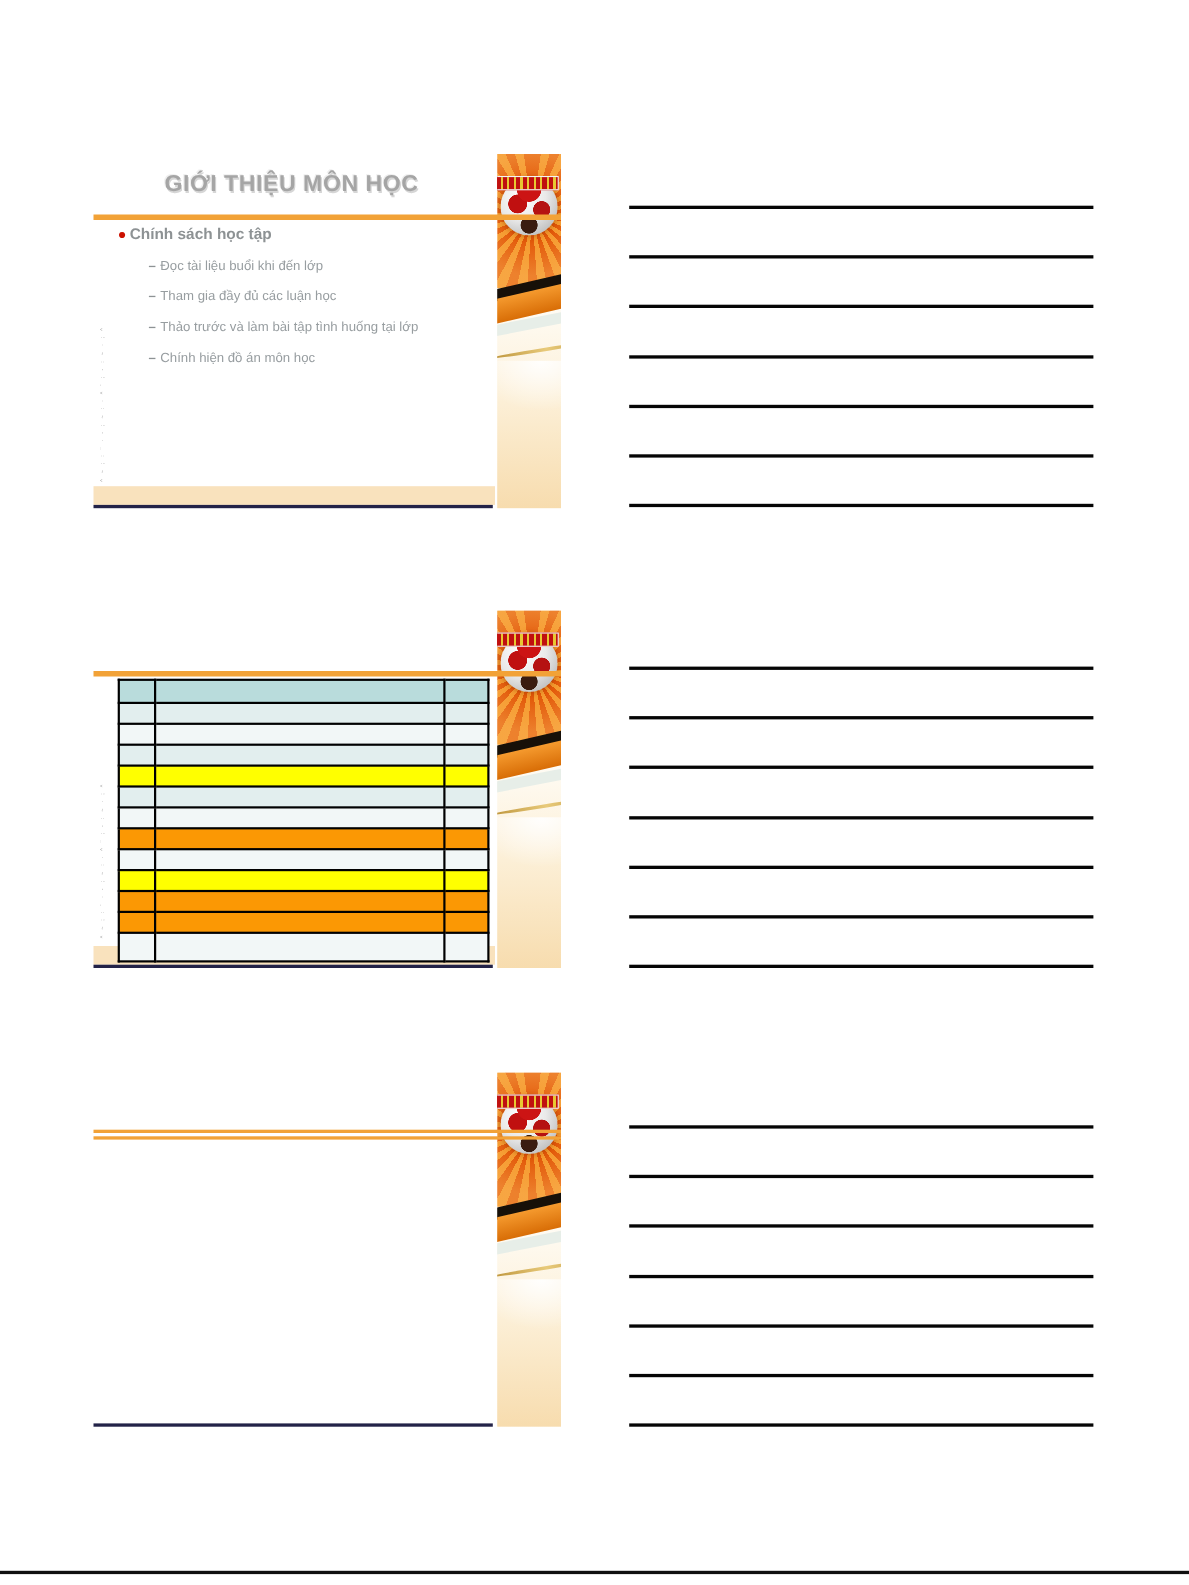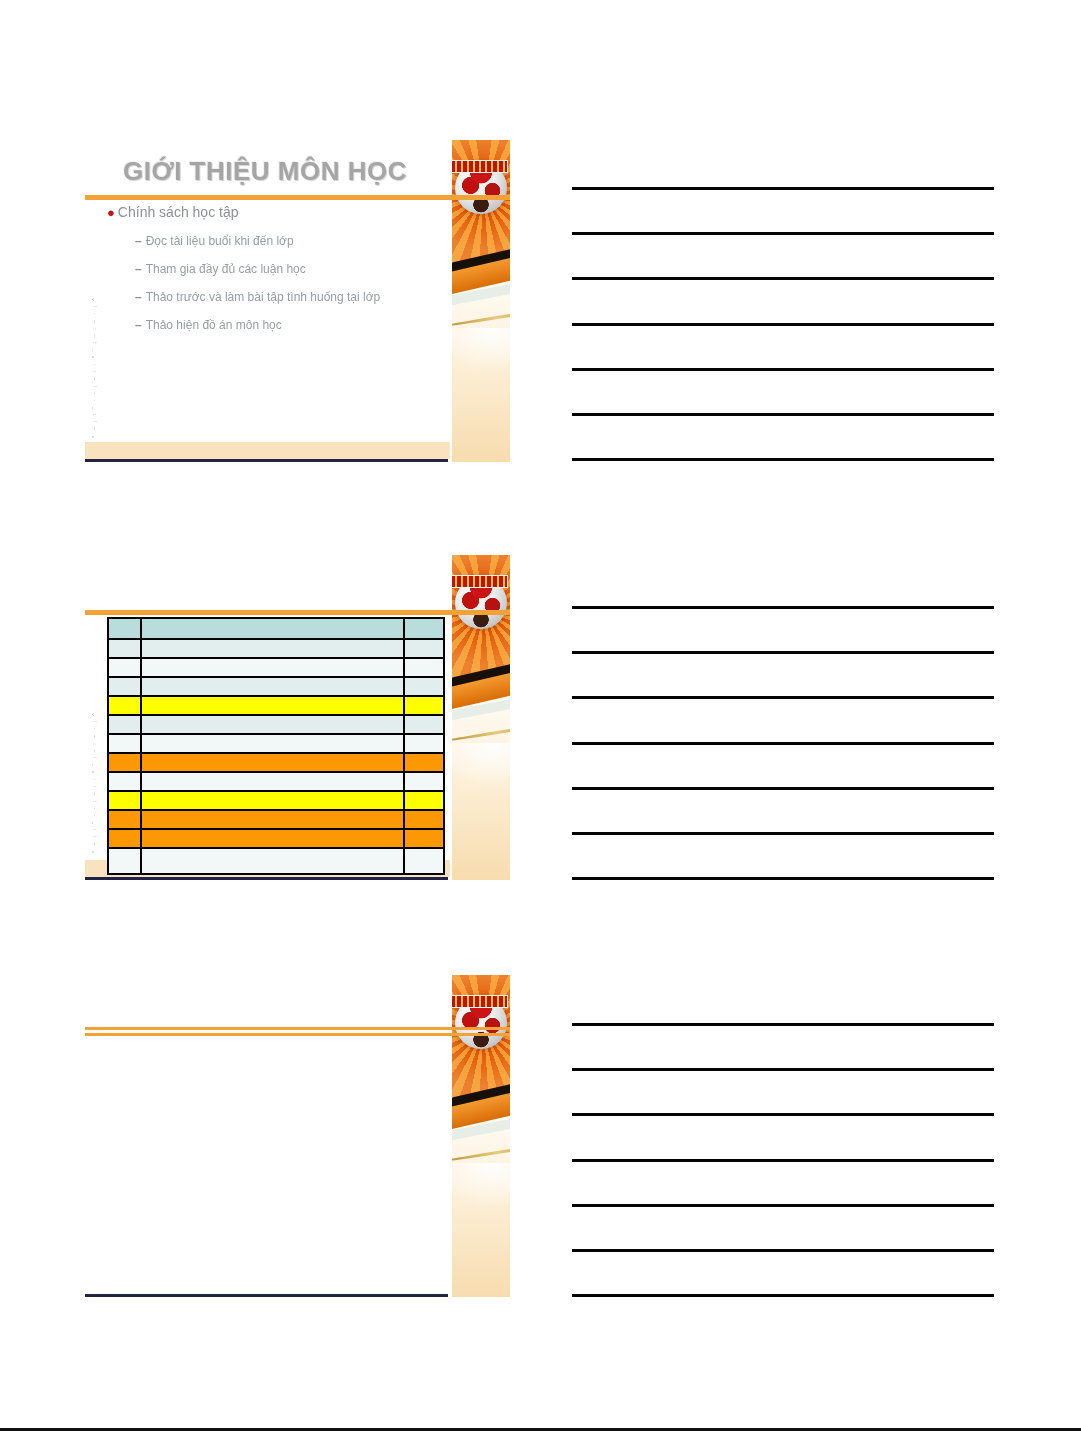--- a/index.html
+++ b/index.html
@@ -8,36 +8,36 @@
     font-family:"Liberation Sans", sans-serif;overflow:hidden;
   }
   
   .slide{position:absolute;left:85px;width:425px;background:#ffffff;}
   #slide1{top:140px;height:322px;}
   #slide2{top:555px;height:325px;}
   #slide3{top:975px;height:322px;}
   .white-area{position:absolute;left:0;top:0;width:365px;height:100%;background:#fff;}
   .slide-title{
     position:absolute;top:16px;left:0;width:360px;text-align:center;
-    font-size:26px;font-weight:700;letter-spacing:.5px;color:#a5a5a5;
+    font-size:21px;font-weight:700;letter-spacing:.5px;color:#a5a5a5;
     text-shadow:1px 1px 0 #d6d6d6,-1px -1px 0 #efefef;white-space:nowrap;
   }
   .title-rule{position:absolute;top:55px;left:0;width:425px;height:5px;background:#f2a237;z-index:6;}
   .title-rule.double{top:52px;height:9px;background:transparent;border-top:3px solid #f2a237;border-bottom:3px solid #f2a237;box-sizing:border-box;}
   .cream-band{position:absolute;left:0;bottom:3px;width:365px;height:17px;background:#f9e2bd;z-index:1;}
   .navy-rule{position:absolute;left:0;bottom:0;width:363px;height:3px;background:#232348;z-index:7;}
   
   .vertical-caption{
     position:absolute;left:6px;top:88px;height:210px;
     writing-mode:vertical-rl;transform:rotate(180deg);
     font-size:5px;letter-spacing:2px;color:#9a9a9a;z-index:3;
   }
   
   .bullets{position:absolute;left:22px;top:58px;width:335px;z-index:2;}
-  .b1{font-size:14px;color:#8d9294;font-weight:400;margin:6px 0 14px 0;}
+  .b1{font-size:14px;color:#8d9294;font-weight:700;margin:6px 0 14px 0;}
   .b1 .dot{color:#cc1100;font-size:13px;margin-right:3px;}
   .b2{font-size:12px;color:#979da0;margin:14px 0 0 28px;}
   .b2 .dash{color:#8d9294;margin-right:4px;font-weight:700;}
   
   .plan-table{position:absolute;left:22px;top:62px;border-collapse:collapse;z-index:4;}
   .plan-table td{border:2px solid #000;padding:0;font-size:10px;}
   .plan-table .c1{width:31px;}
   .plan-table .c2{width:261px;}
   .plan-table .c3{width:38px;}
   .plan-table tr.r-header td{height:19px;background:#b9dcdc;}
@@ -82,21 +82,21 @@
 
 <div class="slide" id="slide1">
   <div class="white-area">
     <div class="slide-title">GIỚI THIỆU MÔN HỌC</div>
     <div class="vertical-caption">^ ~ ; : ¨ · - ; ~ : · ^ ¨ ; - : ~ · ; ^</div>
     <div class="bullets" id="bullets-1">
         <div class="b1"><span class="dot">●</span><span>Chính sách học tập</span></div>
         <div class="b2"><span class="dash">–</span><span>Đọc tài liệu buổi khi đến lớp</span></div>
         <div class="b2"><span class="dash">–</span><span>Tham gia đầy đủ các luận học</span></div>
         <div class="b2"><span class="dash">–</span><span>Thảo trước và làm bài tập tình huống tại lớp</span></div>
-        <div class="b2"><span class="dash">–</span><span>Thảo hiện đồ án môn học</span></div>
+        <div class="b2"><span class="dash">–</span><span>Chính hiện đồ án môn học</span></div>
       </div>
     <div class="cream-band"></div>
   </div>
   <div class="strip">
     <div class="sunburst"></div>
     <div class="globe"></div>
     <div class="globe-banner"></div>
     <div class="wave wave-black"></div>
     <div class="wave wave-orange"></div>
     <div class="wave wave-pale"></div>

